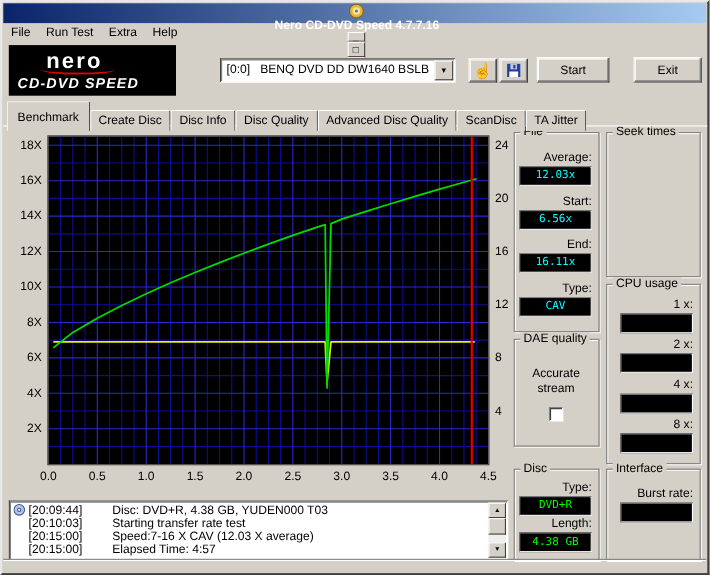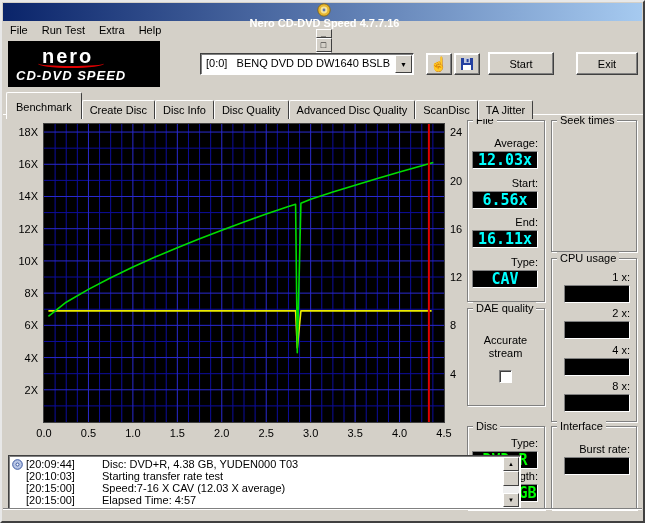--- a/index.html
+++ b/index.html
@@ -47,29 +47,29 @@
   .tickX{text-align:center;}
   
   .group{position:absolute;border:1px solid #808080;box-shadow:inset 1px 1px 0 #fff,1px 1px 0 #fff;box-sizing:border-box;}
   .gtitle{position:absolute;top:-7px;left:5px;background:#d4d0c8;padding:0 3px;line-height:12px;}
   .gbody{position:absolute;left:5px;right:6px;top:8px;bottom:5px;display:flex;flex-direction:column;
          justify-content:space-evenly;align-items:flex-end;}
   .gbody.gtop{justify-content:flex-start;padding-top:8px;row-gap:3px;}
   .pf{text-align:right;}
   .plabel{margin-bottom:2px;}
   .lcd{width:64px;height:16px;background:#000;border:1px solid;border-color:#808080 #fff #fff #808080;
-       color:#00ffff;font-family:"DejaVu Sans Mono",monospace;font-weight:bold;font-size:15px;
+       color:#00ffff;font-family:"DejaVu Sans Mono",monospace;font-weight:normal;font-size:10px;
        text-align:center;line-height:16px;box-sizing:content-box;margin-left:auto;}
   .lcd.green{color:#00ff00;}
   .gbody.dae{align-items:center;justify-content:center;row-gap:10px;}
   .dae-label{text-align:center;line-height:13px;width:58px;}
   .checkbox{width:13px;height:13px;background:#fff;border:1px solid;border-color:#808080 #fff #fff #808080;
             box-shadow:inset 1px 1px 0 #404040;box-sizing:border-box;}
   
-  .log{position:absolute;left:6px;top:453px;width:513px;height:54px;background:#fff;border:1px solid;
+  .log{position:absolute;left:6px;top:453px;width:454px;height:54px;background:#fff;border:1px solid;
        border-color:#404040 #fff #fff #404040;box-shadow:inset 1px 1px 0 #808080;box-sizing:border-box;text-decoration:underline;}
   .log-lines{position:absolute;left:3px;top:2px;right:18px;bottom:2px;overflow:hidden;}
   .log-line{height:12px;line-height:12px;white-space:nowrap;}
   .log-ic{display:inline-block;width:14px;vertical-align:middle;}
   .log-time{display:inline-block;width:60px;}
   .log-text{display:inline-block;padding-left:16px;}
   .sb{position:absolute;top:1px;right:1px;bottom:1px;width:16px;background:#efefef;}
   .sb-btn{position:absolute;left:0;width:16px;height:14px;background:#d4d0c8;border:1px solid;
           border-color:#fff #404040 #404040 #fff;font-size:6px;text-align:center;line-height:12px;box-sizing:border-box;}
   .sb-btn.up{top:0;}

